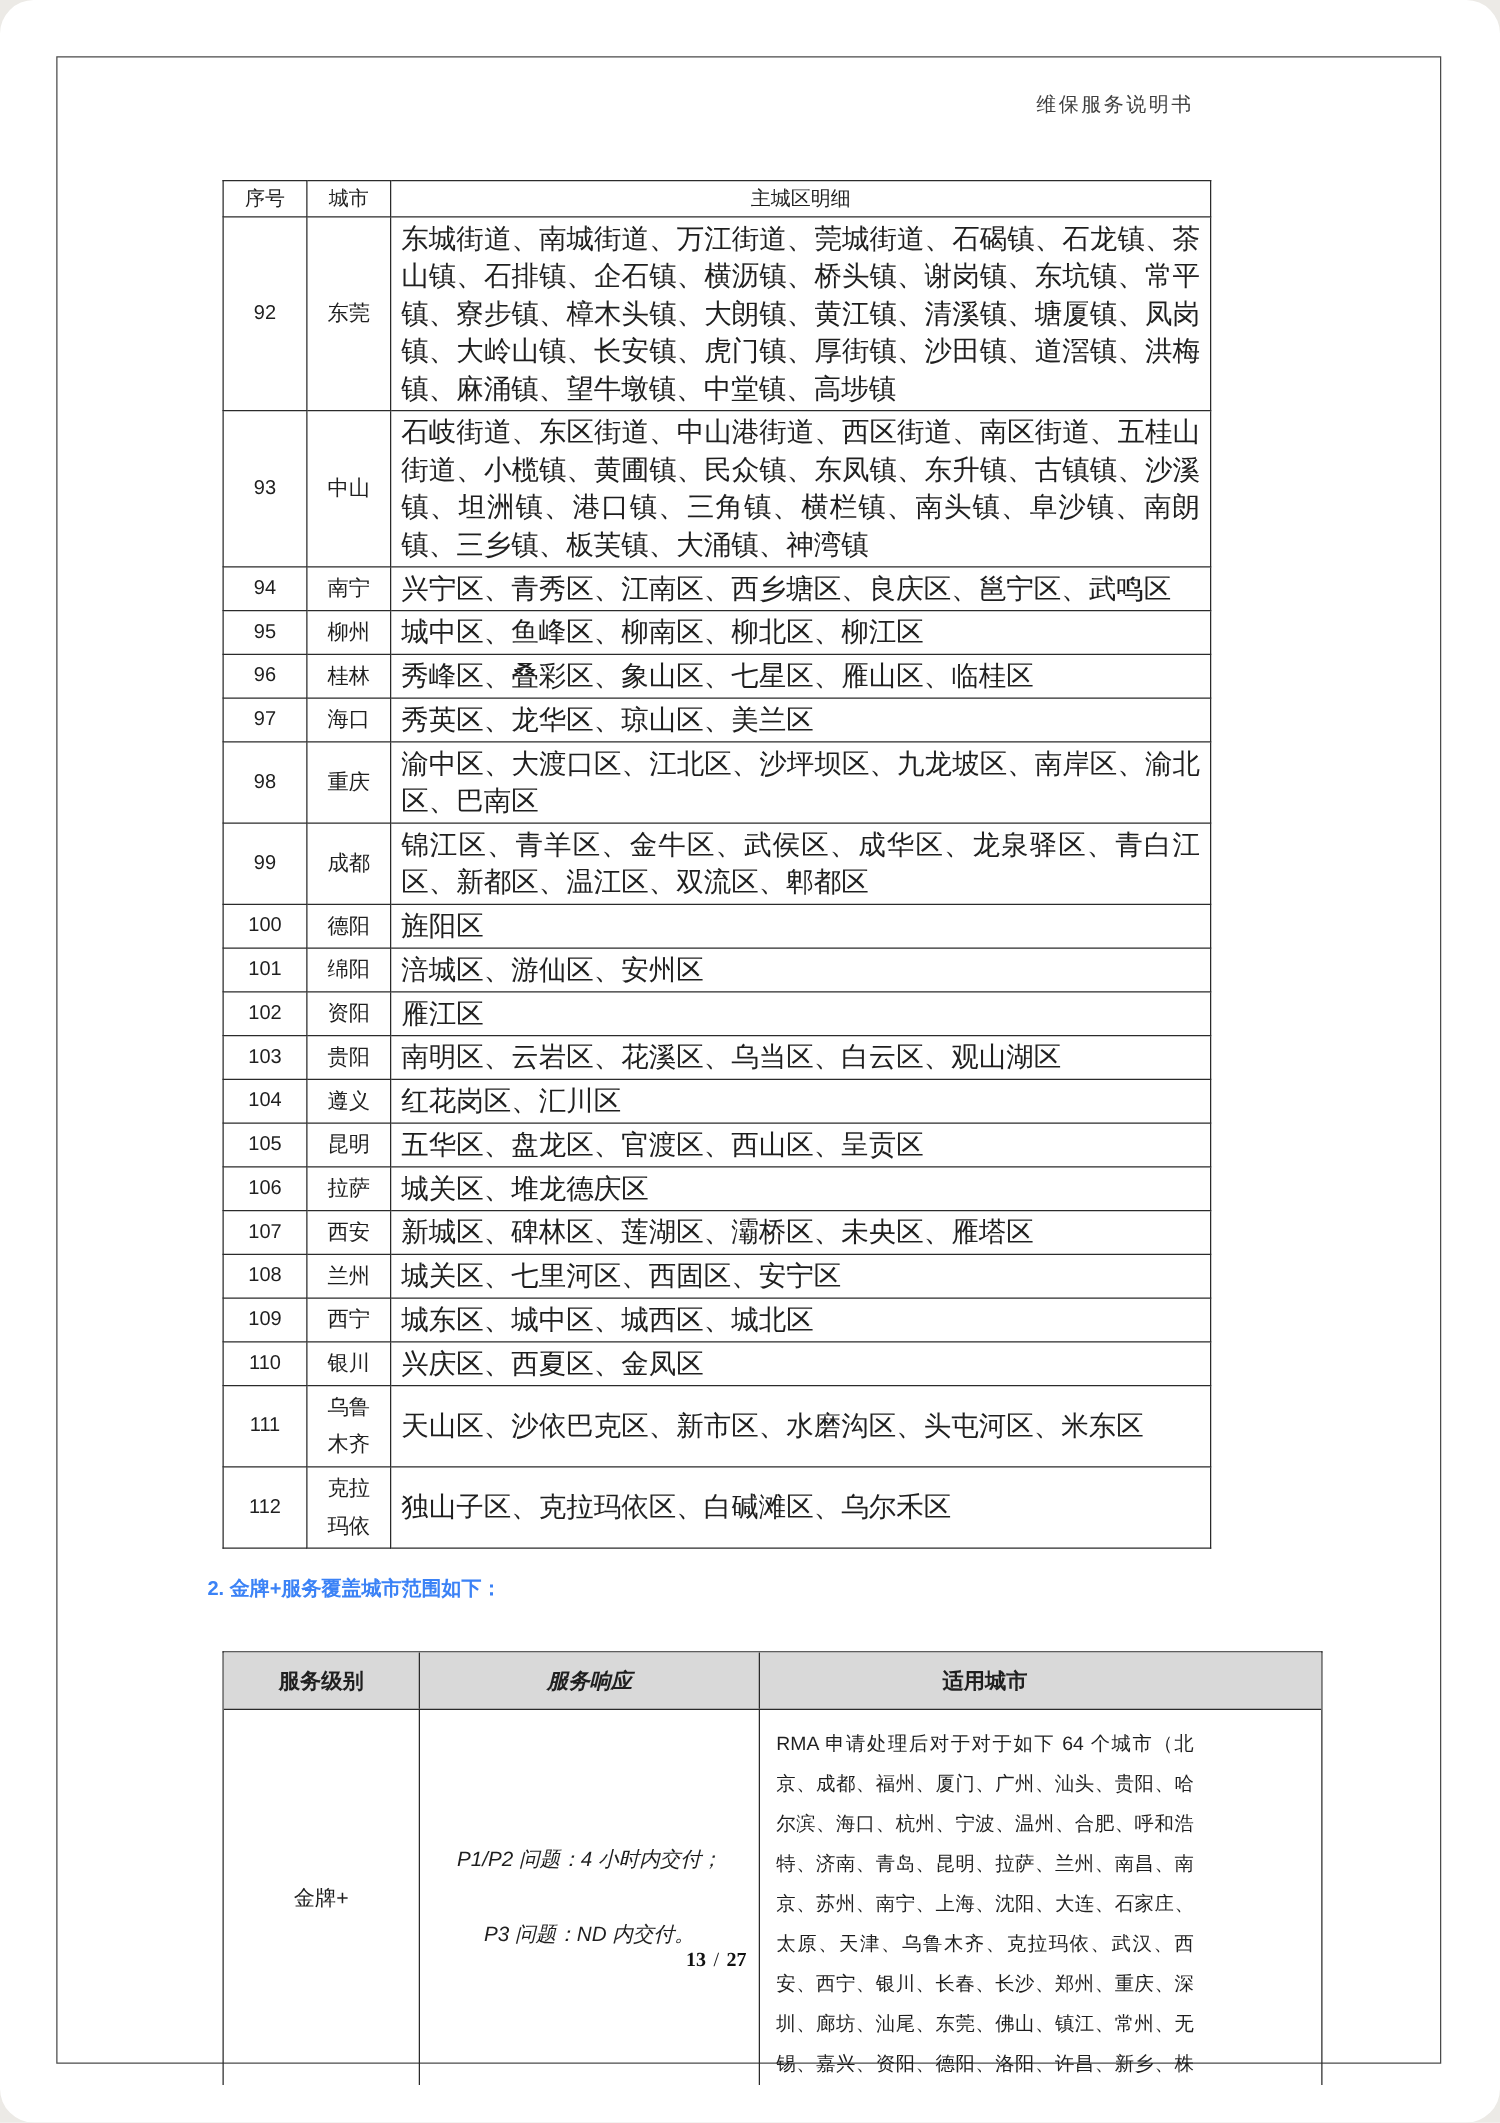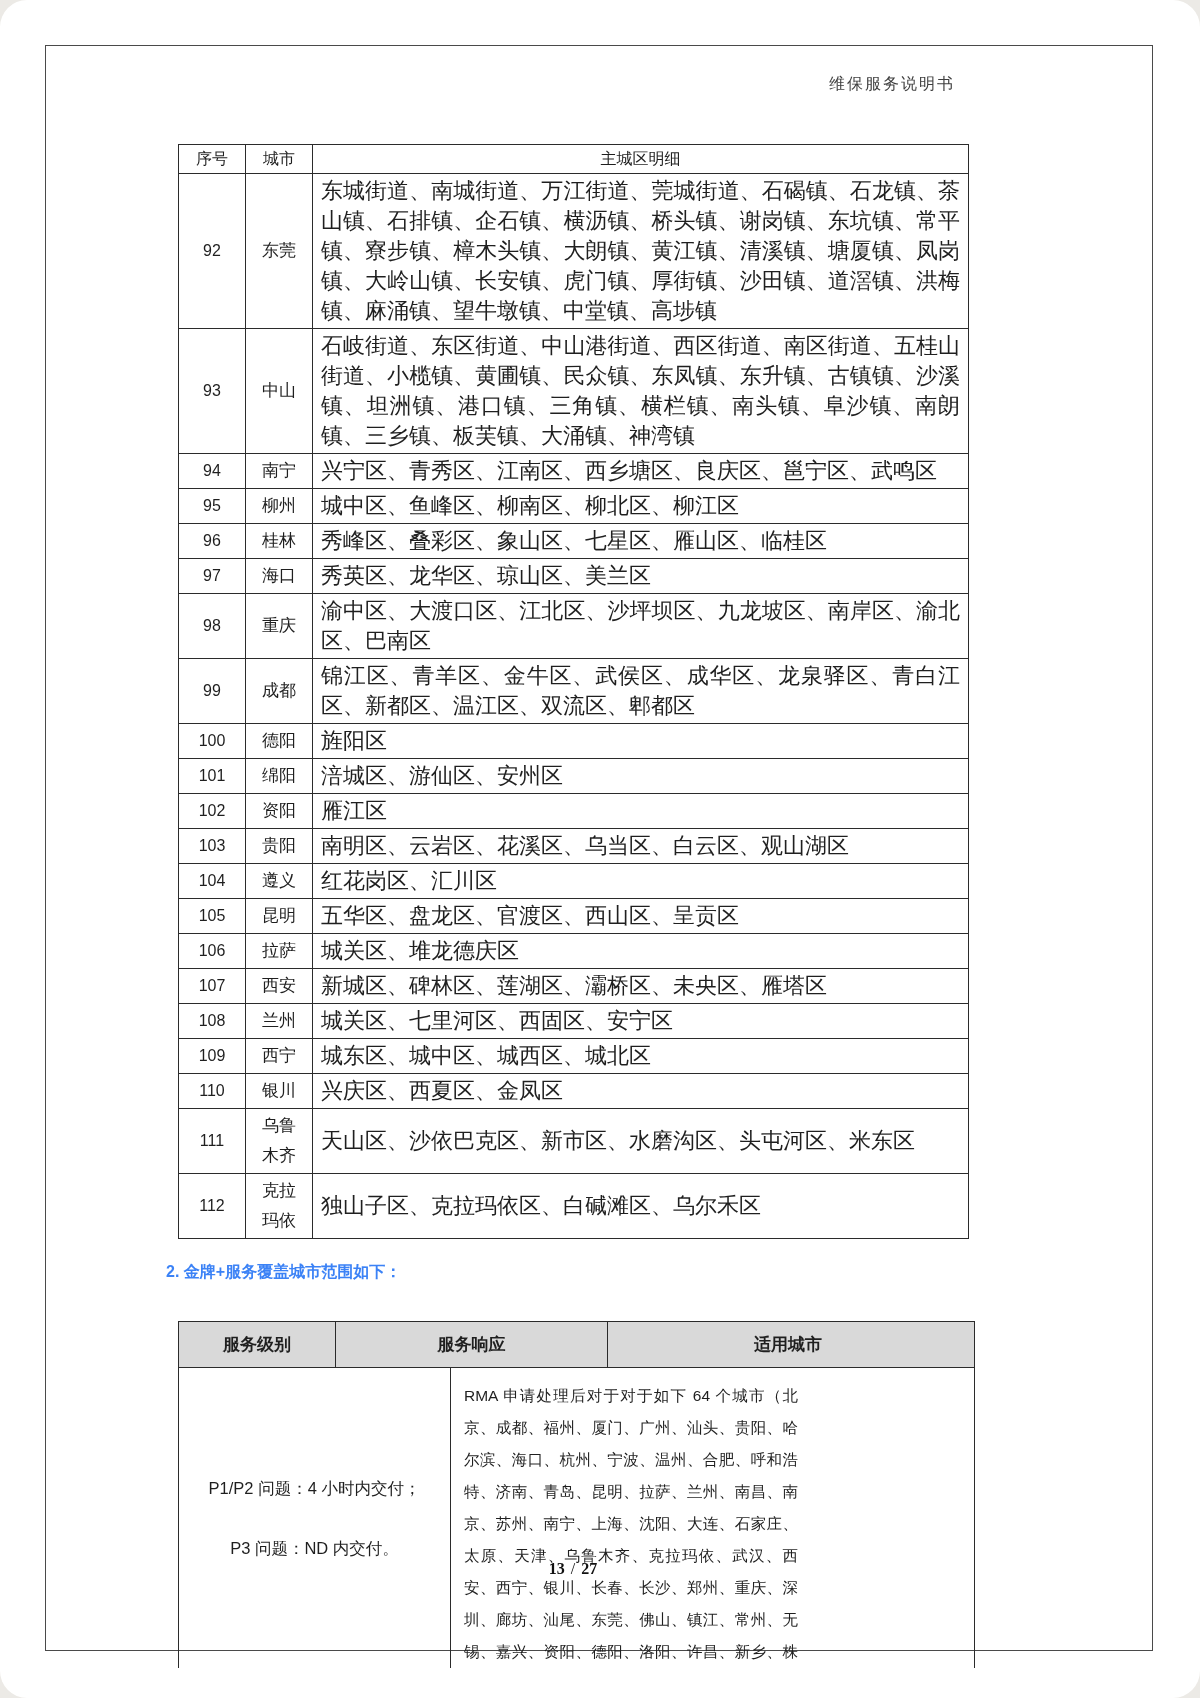--- a/index.html
+++ b/index.html
@@ -77,27 +77,27 @@
   .section-heading {
     margin: 20px 0 0 -12px;
     font-size: 16px;
     font-weight: bold;
     color: #3b82f6;
     line-height: 26px;
   }
   
   .service-table {
     margin-top: 36px;
-    width: 797px;
+    width: 880px;
     border: 1px solid #2b2b2b;
     border-bottom: none;
   }
   .t2-row { display: flex; }
   .t2-cell-1 { width: 157px; flex: none; border-right: 1px solid #2b2b2b; }
-  .t2-cell-2 { width: 272px; flex: none; border-right: 1px solid #2b2b2b; }
+  .t2-cell-2 { width: 272px; flex: none; border-right: 1px solid #2b2b2b; font-style: italic; }
   .t2-cell-3 { width: 360px; flex: none; }
   .t2-head {
     height: 46px;
     background: #d9d9d9;
     border-bottom: 1px solid #2b2b2b;
   }
   .t2-head > div {
     display: flex;
     align-items: center;
     justify-content: center;
@@ -276,20 +276,21 @@
 
     <div class="section-heading">2. 金牌+服务覆盖城市范围如下：</div>
 
     <div class="service-table">
       <div class="t2-row t2-head">
         <div class="t2-cell-1">服务级别</div>
         <div class="t2-cell-2">服务响应</div>
         <div class="t2-cell-3">适用城市</div>
       </div>
       <div class="t2-row t2-body">
+        <div class="t2-cell-1">金牌+</div>
         <div class="t2-cell-2">
           <div>P1/P2 问题：4 小时内交付；</div>
           <div>P3 问题：ND 内交付。</div>
         </div>
         <div class="t2-cell-3">RMA 申请处理后对于对于如下 64 个城市（北京、成都、福州、厦门、广州、汕头、贵阳、哈尔滨、海口、杭州、宁波、温州、合肥、呼和浩特、济南、青岛、昆明、拉萨、兰州、南昌、南京、苏州、南宁、上海、沈阳、大连、石家庄、太原、天津、乌鲁木齐、克拉玛依、武汉、西安、西宁、银川、长春、长沙、郑州、重庆、深圳、廊坊、汕尾、东莞、佛山、镇江、常州、无锡、嘉兴、资阳、德阳、洛阳、许昌、新乡、株洲、保定、南通、扬州、惠州、中山、珠海、江门、</div>
       </div>
     </div>
 
   </div>
 

